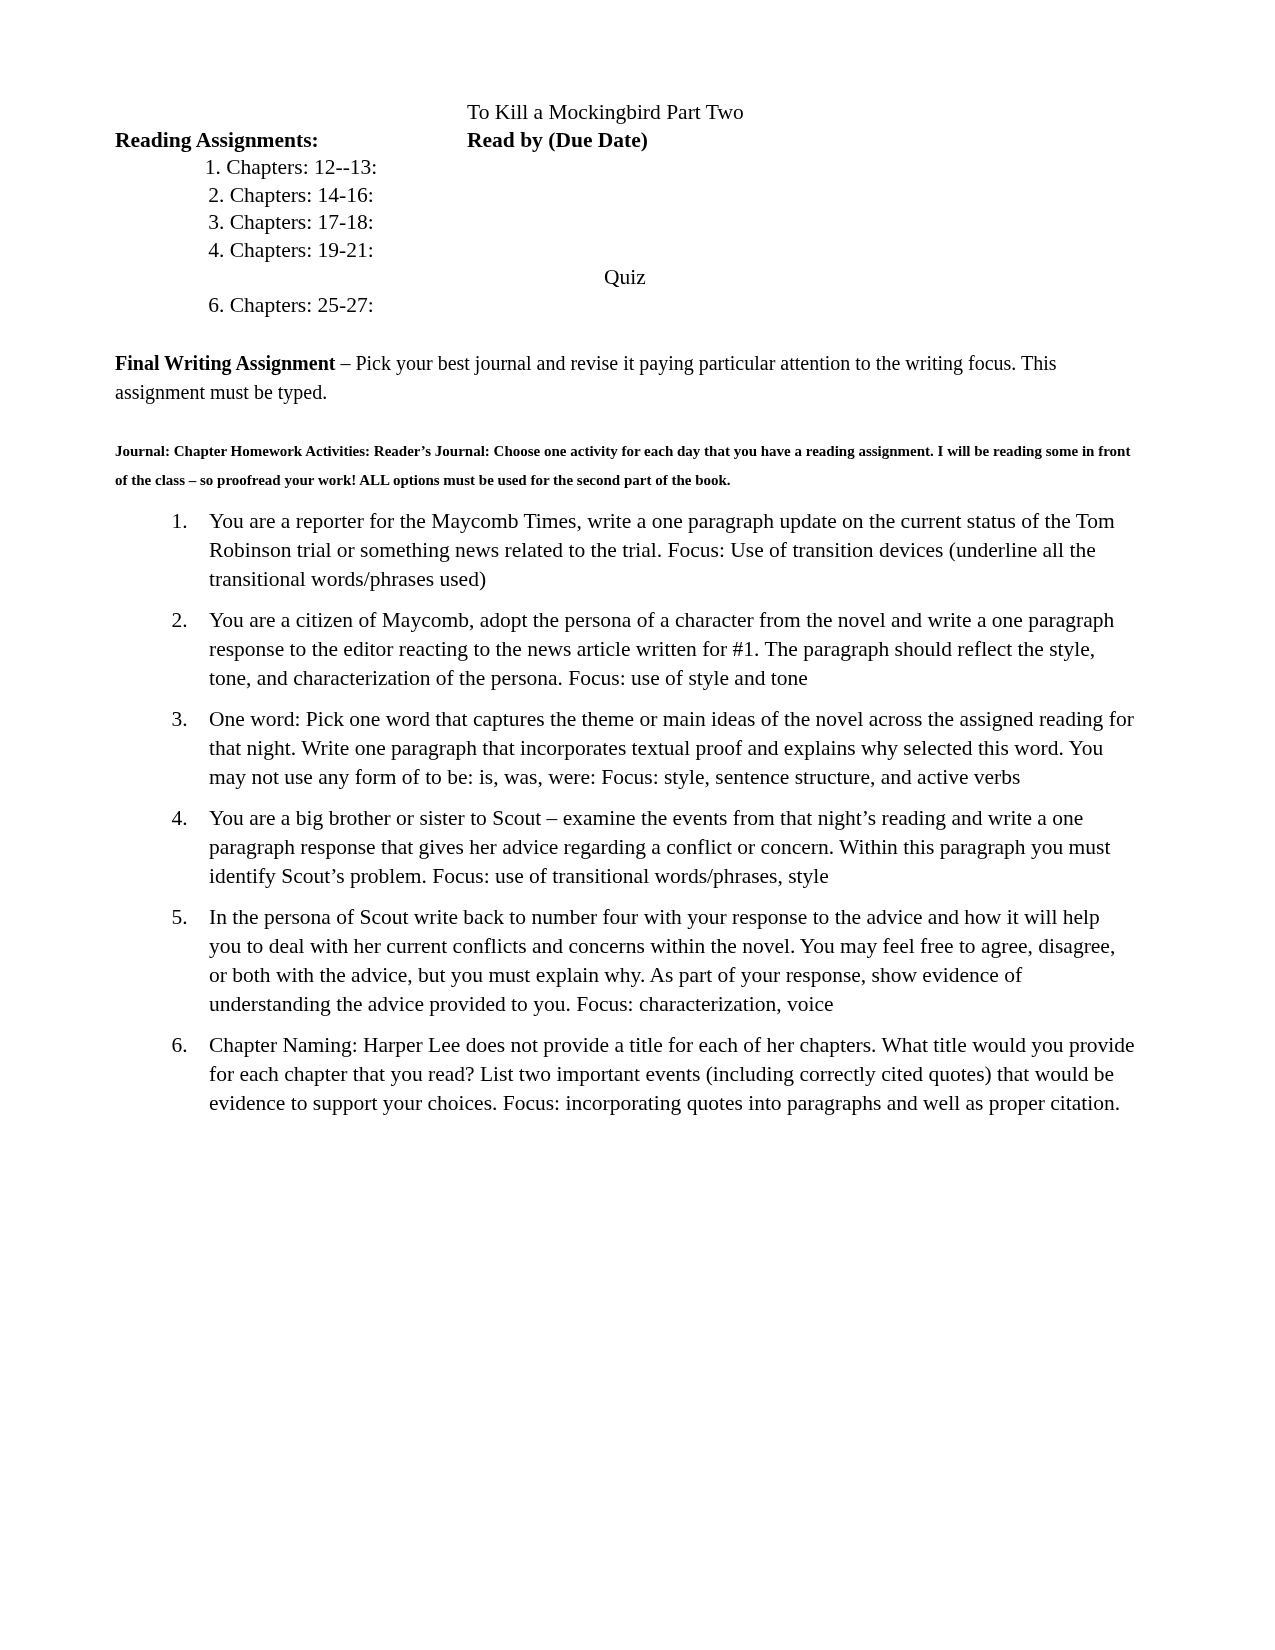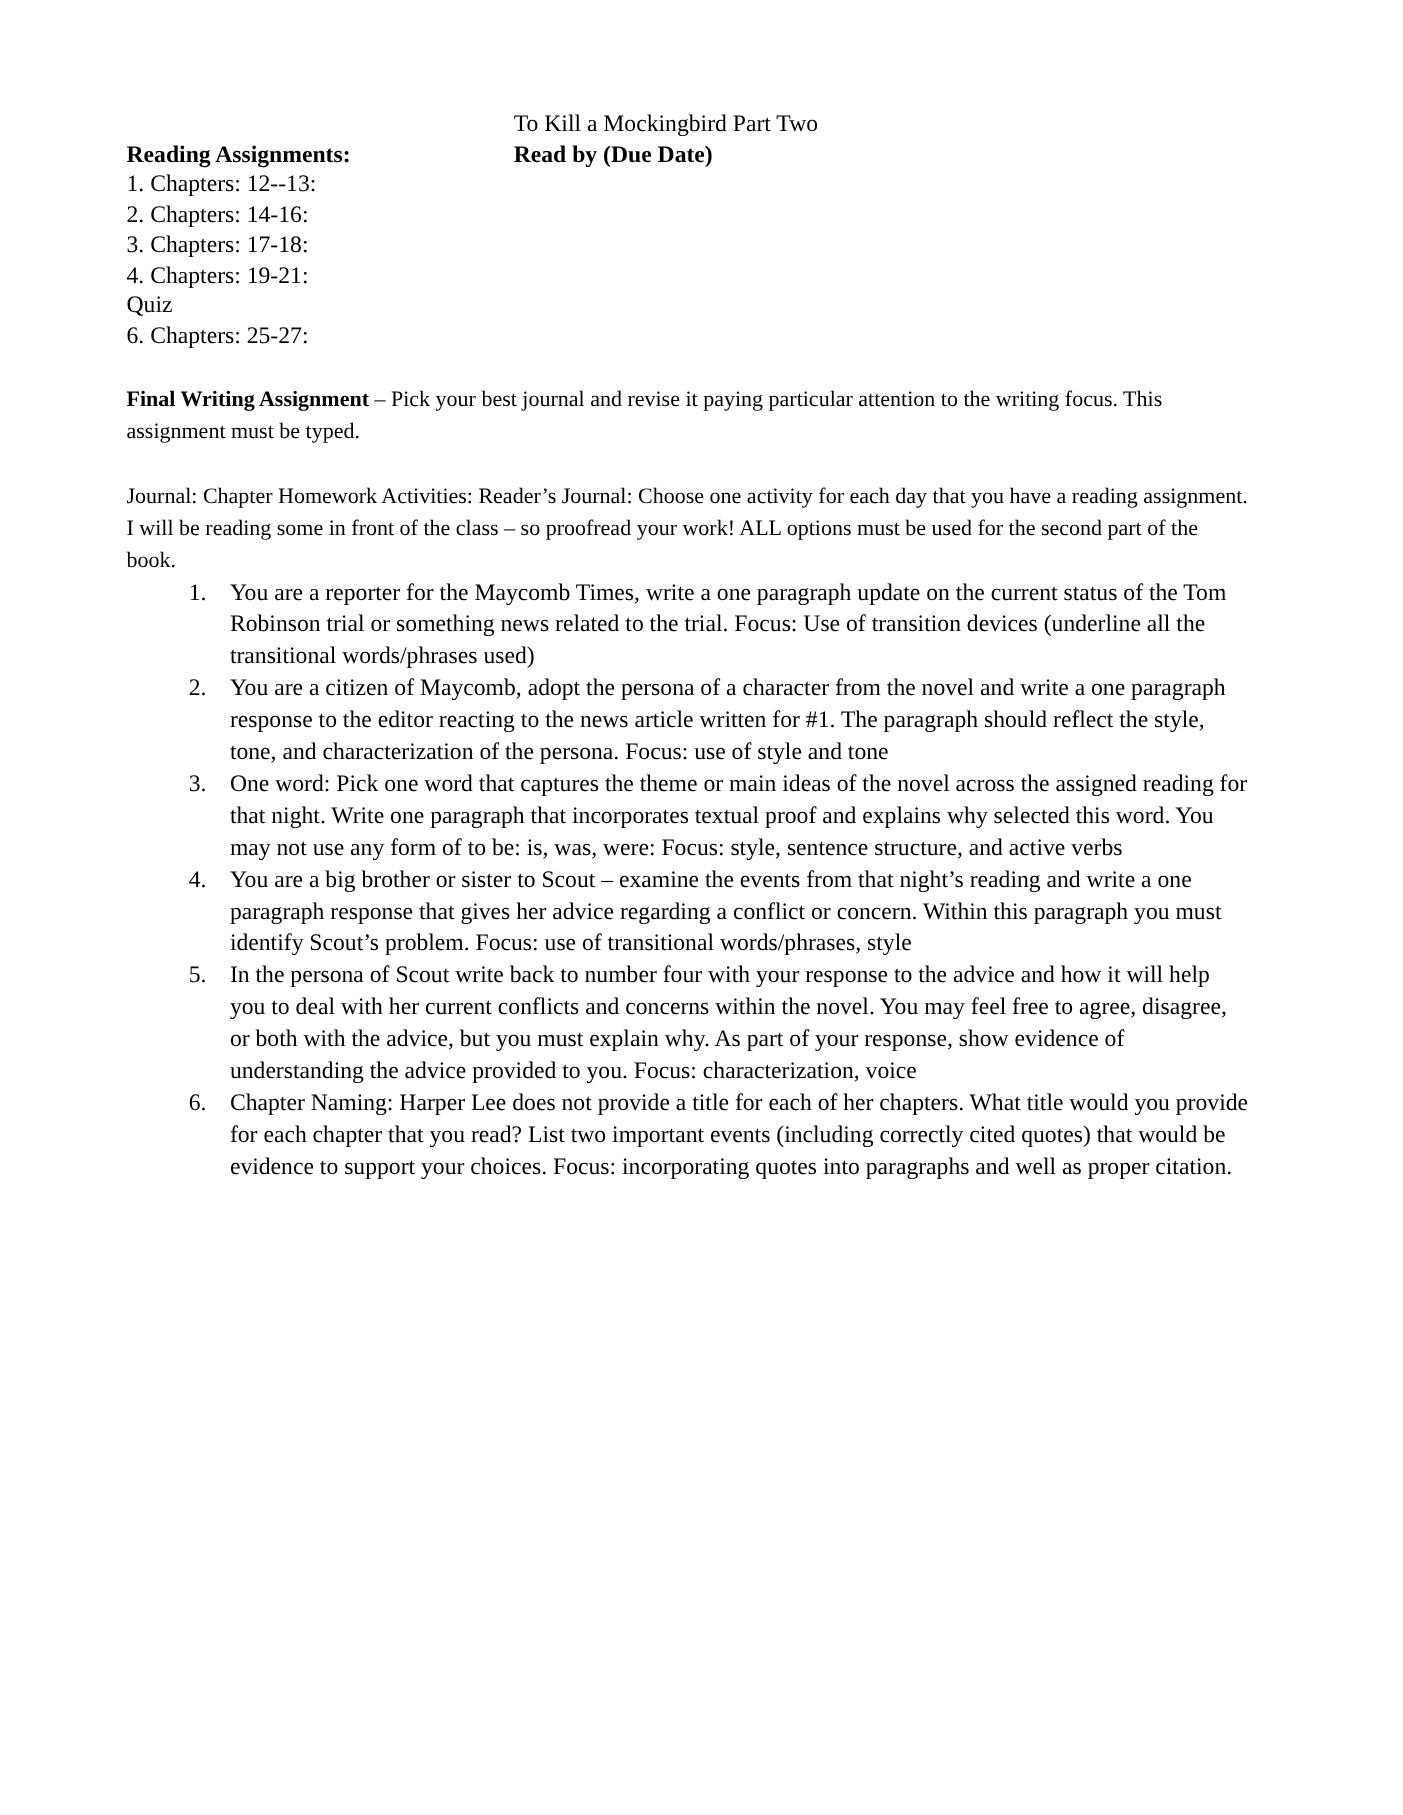--- a/index.html
+++ b/index.html
@@ -47,52 +47,54 @@
     width: 352px;
   }
   .header-row .col-right {
     flex: 1;
   }
 
   .assignment-line {
     display: flex;
     font-size: 21.5px;
     line-height: 27.5px;
+    text-align: center;
   }
   .assignment-line .col-left {
     width: 352px;
   }
   .assignment-line .col-right {
     flex: 1;
   }
   .gap-md { height: 30px; }
 
   .para {
     font-size: 20px;
     line-height: 29px;
     text-align: left;
   }
   .para b { font-weight: bold; }
 
   .journal-head {
-    font-size: 20px;
+    font-size: 15px;
     line-height: 29px;
-    font-weight: normal;
+    font-weight: bold;
   }
 
   ol.activities {
     margin: 0;
     padding: 0 0 0 78px;
     list-style-type: decimal;
     font-size: 21.5px;
     line-height: 29px;
   }
   ol.activities > li {
     padding-left: 16px;
     margin-bottom: 0px;
+    margin-top: 12px;
   }
   ol.activities > li::marker {
     font-size: 21.5px;
   }
   .li-text {
     display: block;
   }
 </style>
 </head>
 <body>

